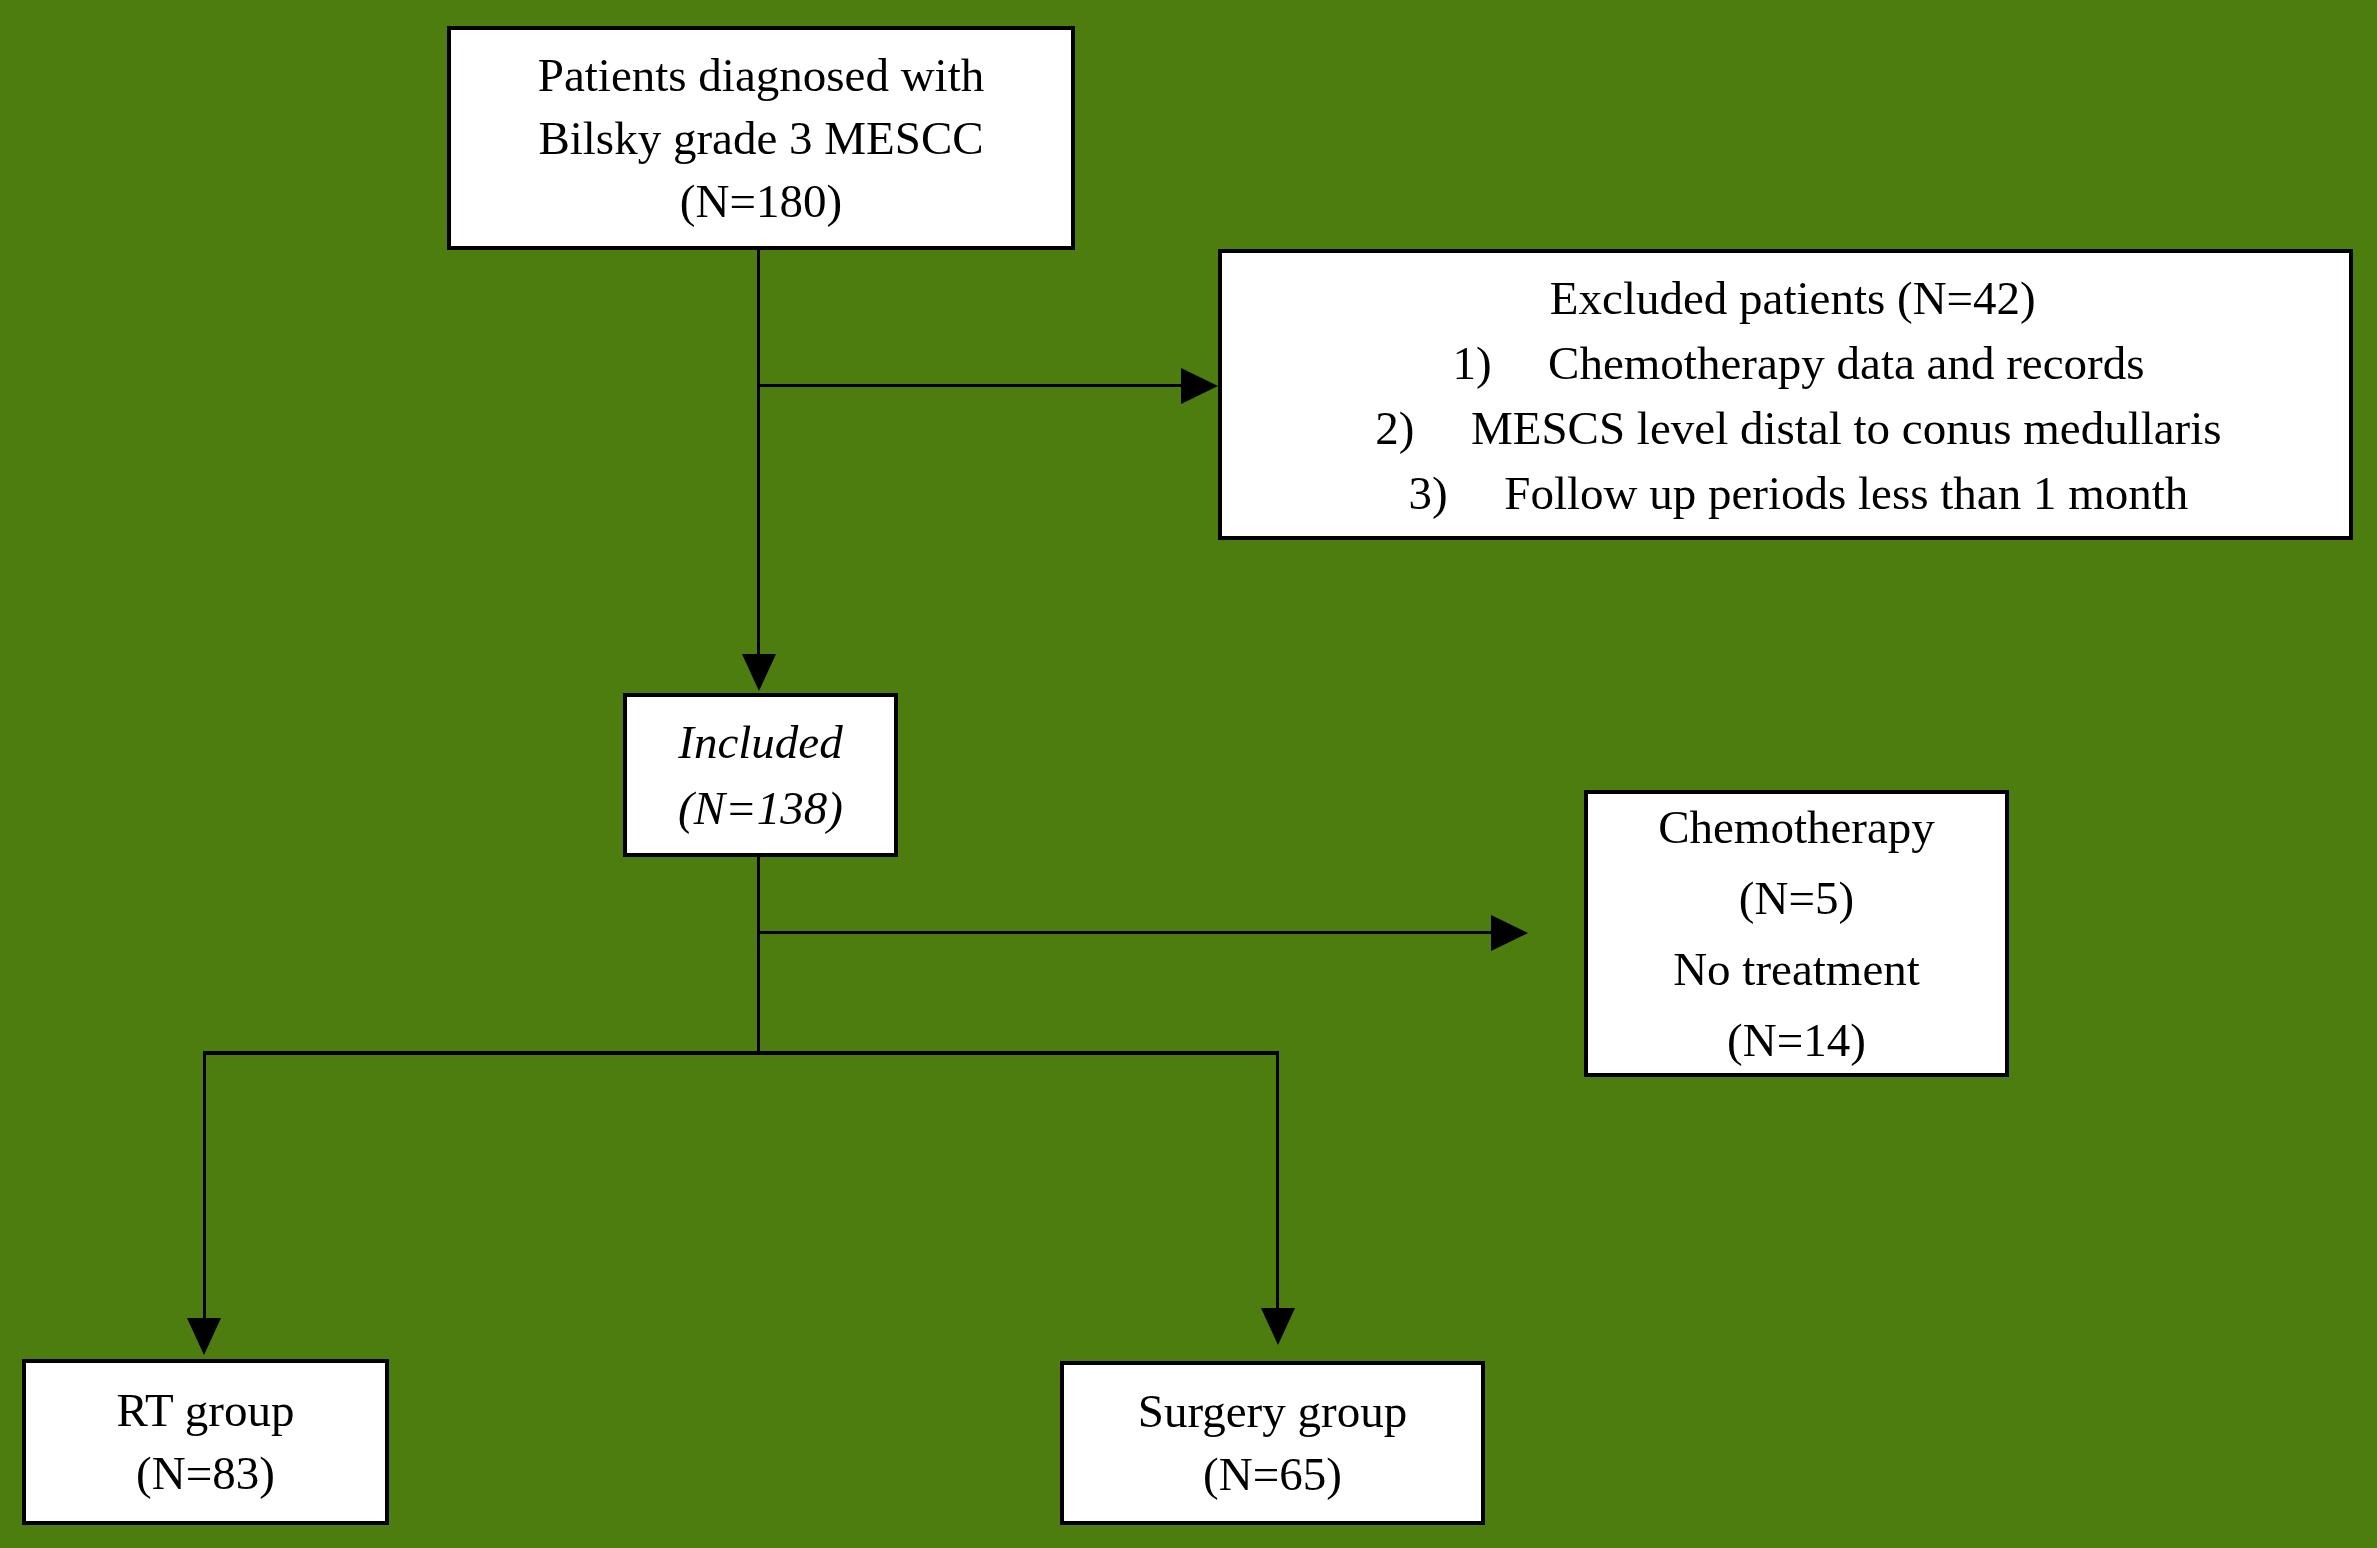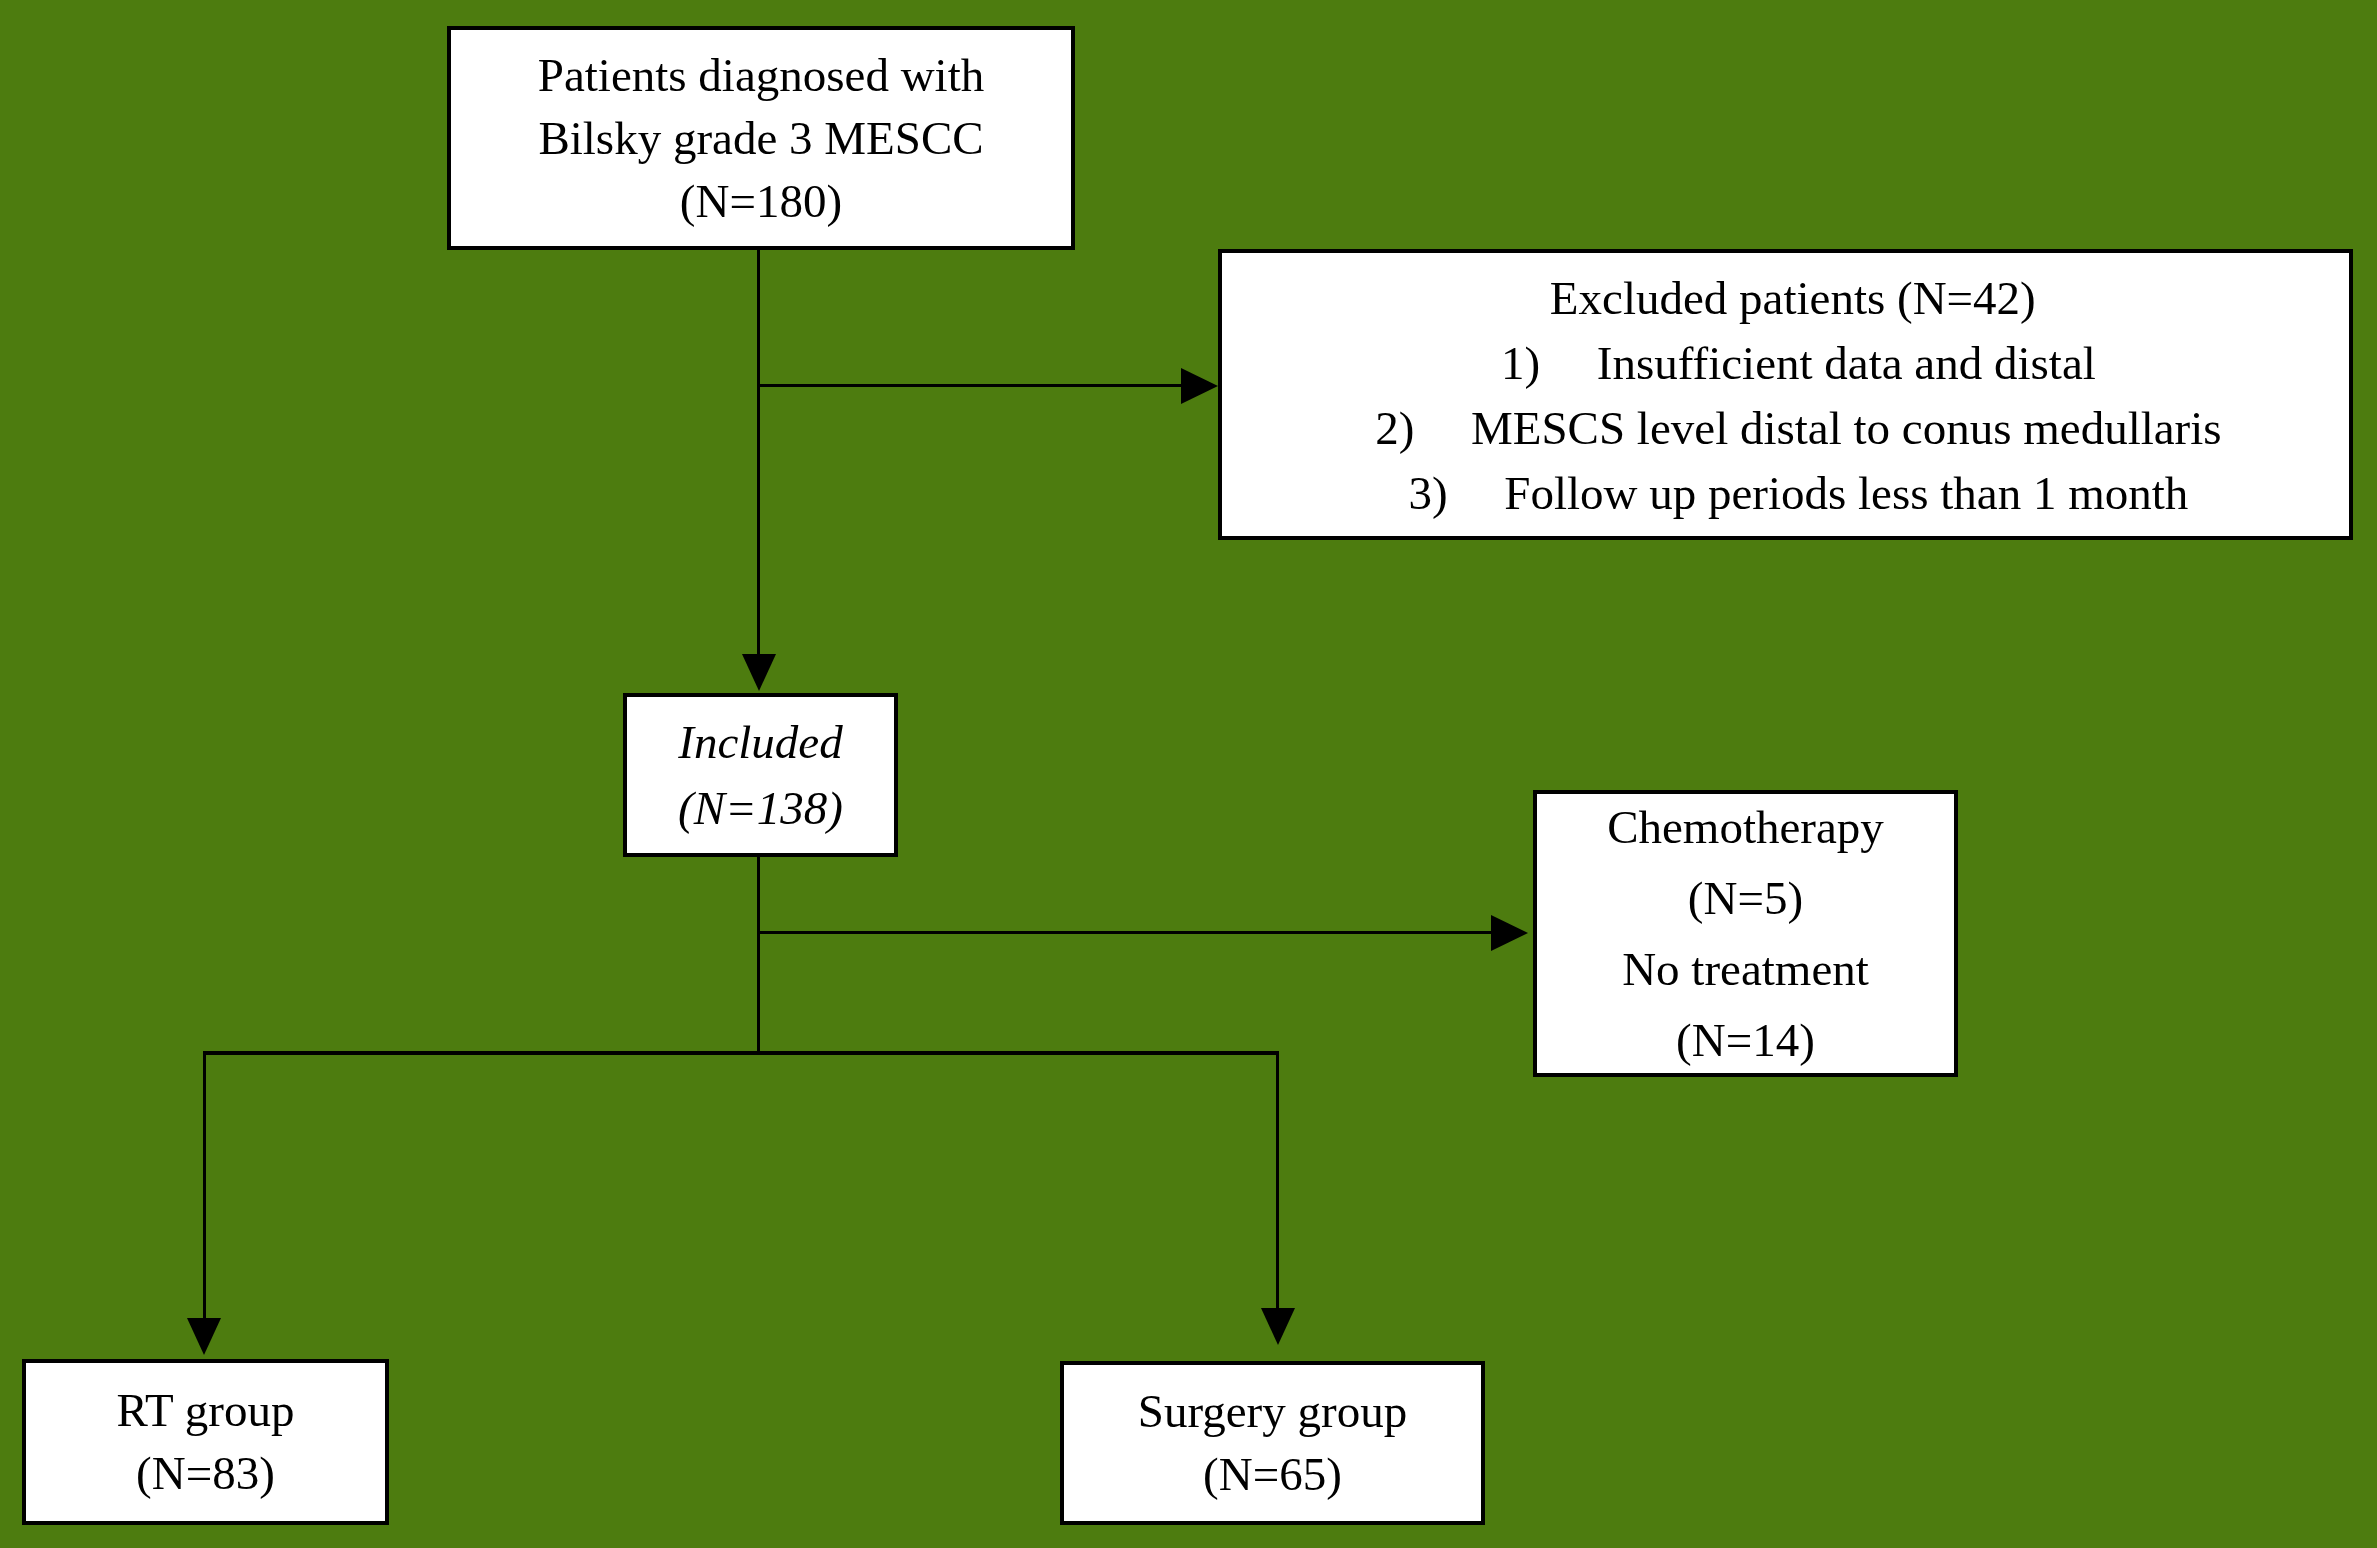--- a/index.html
+++ b/index.html
@@ -28,21 +28,21 @@
   .box .bline { white-space: nowrap; }
 
   .box-source   { left: 447px;  top: 26px;   width: 628px;  height: 224px; line-height: 63px; }
   .box-excluded {
     left: 1218px; top: 249px;  width: 1135px; height: 291px;
     align-items: center; text-align: left;
     padding: 11.3px 19.4px 8px 34px;
     line-height: 65px;
   }
   .box-included { left: 623px;  top: 693px;  width: 275px;  height: 164px; line-height: 66px; font-style: italic; }
-  .box-chemo    { left: 1533px; top: 790px;  width: 425px;  height: 287px; line-height: 71px; }
+  .box-chemo    { left: 1584px; top: 790px;  width: 425px;  height: 287px; line-height: 71px; }
   .box-rt       { left: 22px;   top: 1359px; width: 367px;  height: 166px; line-height: 63px; }
   .box-surgery  { left: 1060px; top: 1361px; width: 425px;  height: 164px; line-height: 63px; }
 
   .ex-row { display: flex; align-items: baseline; }
   .ex-num { width: 107px; padding-left: 11.3px; flex: 0 0 auto; }
   .ex-text { flex: 1 1 auto; }
 
   .line { position: absolute; background: #000000; }
   .v-line { width: 3.2px; }
   .h-line { height: 3.2px; }
@@ -69,21 +69,21 @@
   <div class="box box-source">
     <div class="bline">Patients diagnosed with</div>
     <div class="bline">Bilsky grade 3 MESCC</div>
     <div class="bline">(N=180)</div>
   </div>
 
   <div class="box box-excluded">
     <div class="bline">Excluded patients (N=42)</div>
     <div class="ex-row">
       <span class="ex-num">1)</span>
-      <span class="ex-text">Insufficient data and distal</span>
+      <span class="ex-text">Chemotherapy data and records</span>
     </div>
     <div class="ex-row">
       <span class="ex-num">2)</span>
       <span class="ex-text">MESCS level distal to conus medullaris</span>
     </div>
     <div class="ex-row">
       <span class="ex-num">3)</span>
       <span class="ex-text">Follow up periods less than 1 month</span>
     </div>
   </div>

